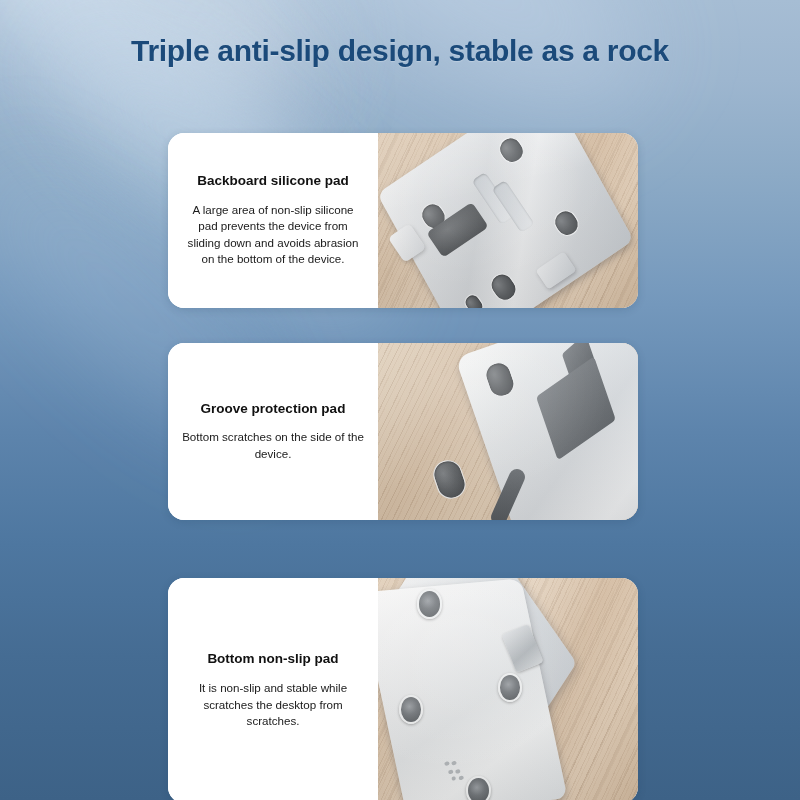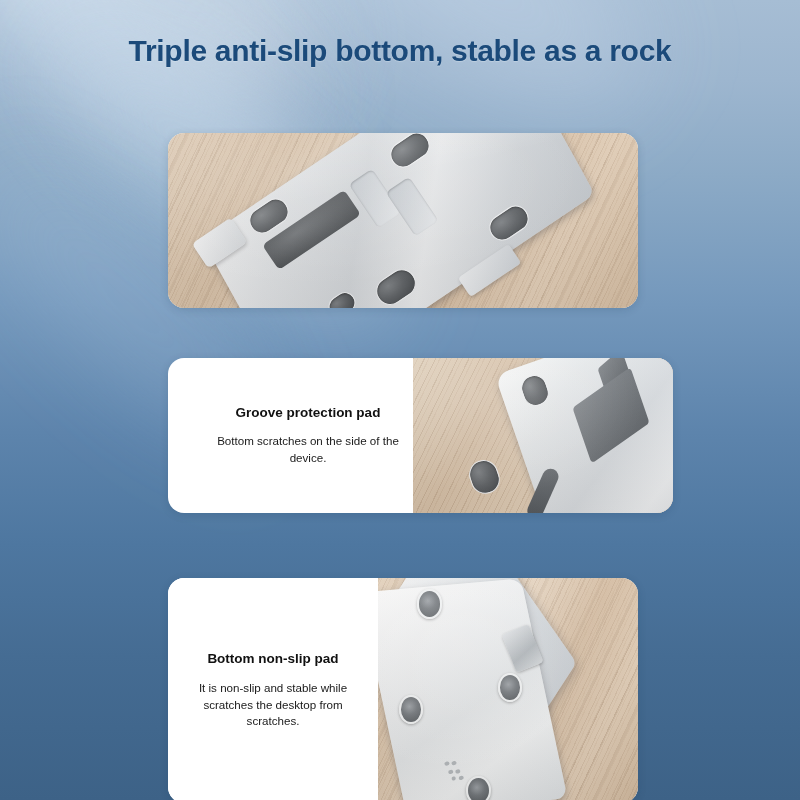--- a/index.html
+++ b/index.html
@@ -97,21 +97,21 @@
     position: absolute;
     left: 168px;
     width: 470px;
     background: #ffffff;
     border-radius: 16px;
     overflow: hidden;
     display: flex;
     box-shadow: 0 2px 8px rgba(20, 50, 80, 0.16);
   }
   #card-1 { top: 133px; height: 175px; }
-  #card-2 { top: 358px; height: 155px; padding-left: 35px; }
+  #card-2 { top: 343px; height: 177px; }
   #card-3 { top: 578px; height: 225px; }
 
   .card-text {
     width: 210px;
     flex: 0 0 210px;
     box-sizing: border-box;
     padding: 0 14px;
     display: flex;
     flex-direction: column;
     justify-content: center;
@@ -370,23 +370,27 @@
 
 <div id="page">
 
   <div class="streak streak-dark"></div>
   <div class="streak streak-a"></div>
   <div class="streak streak-b"></div>
   <div class="streak streak-c"></div>
   <div class="streak streak-d"></div>
   <div class="streak streak-e"></div>
 
-  <div class="title">Triple anti-slip bottom, stable as a rock</div>
+  <div class="title">Triple anti-slip design, stable as a rock</div>
 
   <div class="card" id="card-1">
+    <div class="card-text">
+      <div class="card-heading">Backboard silicone pad</div>
+      <div class="card-body">A large area of non-slip silicone pad prevents the device from sliding down and avoids abrasion on the bottom of the device.</div>
+    </div>
     <div class="card-photo">
       <div class="wood"></div>
       <div class="plate" id="p1-plate"></div>
       <div class="pad" style="left:47%;top:2%;width:9%;height:15%;border-radius:20px;transform:rotate(-34deg);"></div>
       <div class="pad" style="left:17%;top:40%;width:9%;height:15%;border-radius:20px;transform:rotate(-34deg);"></div>
       <div class="pad" style="left:68%;top:44%;width:9%;height:15%;border-radius:20px;transform:rotate(-34deg);"></div>
       <div class="pad" style="left:44%;top:80%;width:9%;height:16%;border-radius:20px;transform:rotate(-34deg);"></div>
       <div class="pad" style="left:34%;top:92%;width:6%;height:12%;border-radius:20px;transform:rotate(-34deg);"></div>
       <div class="slot" style="left:41%;top:22%;width:6%;height:30%;border-radius:5px;transform:rotate(-34deg);"></div>
       <div class="slot" style="left:49%;top:27%;width:6%;height:30%;border-radius:5px;transform:rotate(-34deg);"></div>

